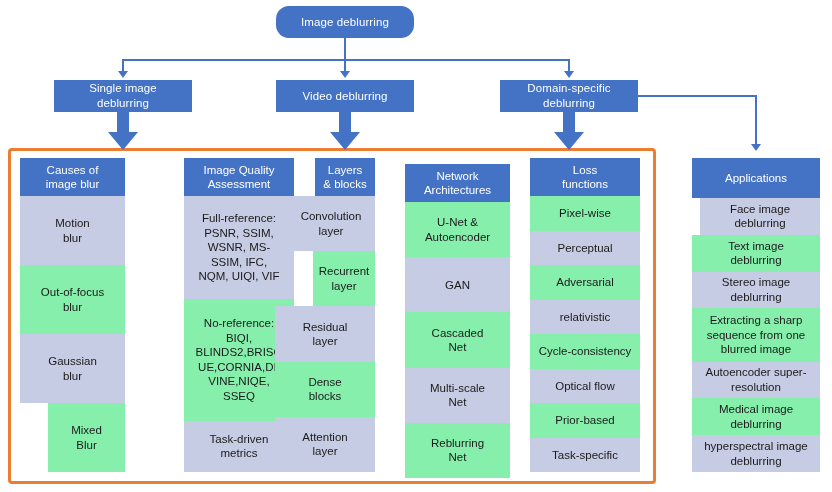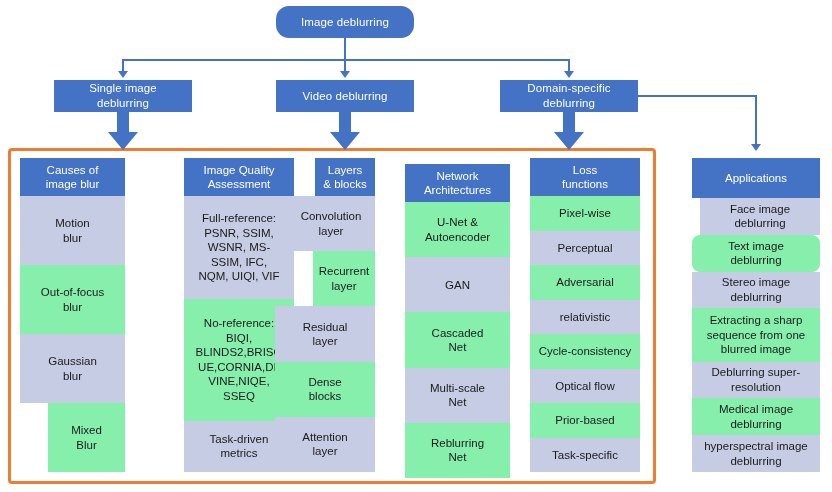--- a/index.html
+++ b/index.html
@@ -208,28 +208,28 @@
     <div class="cell shade-b" style="flex:1;">Cycle-consistency</div>
     <div class="cell shade-a" style="flex:1;">Optical flow</div>
     <div class="cell shade-b" style="flex:1;">Prior-based</div>
     <div class="cell shade-a" style="flex:1;">Task-specific</div>
   </div>
 
   <div class="abs column" style="left:692px;top:158px;width:128px;height:314px;">
     <div class="col-header" style="height:40px;">Applications</div>
     <div class="cell shade-a" style="flex:2;margin-left:8px;">Face image
 deblurring</div>
-    <div class="cell shade-b" style="flex:2;border-radius:8px;">Text image
+    <div class="cell shade-b" style="flex:2;">Text image
 deblurring</div>
     <div class="cell shade-a" style="flex:2;">Stereo image
 deblurring</div>
     <div class="cell shade-b" style="flex:3;">Extracting a sharp
 sequence from one
 blurred image</div>
-    <div class="cell shade-a" style="flex:2;">Deblurring super-
+    <div class="cell shade-a" style="flex:2;">Autoencoder super-
 resolution</div>
     <div class="cell shade-b" style="flex:2;">Medical image
 deblurring</div>
     <div class="cell shade-a" style="flex:2;">hyperspectral image
 deblurring</div>
   </div>
 
 </div>
 
 </body></html>

